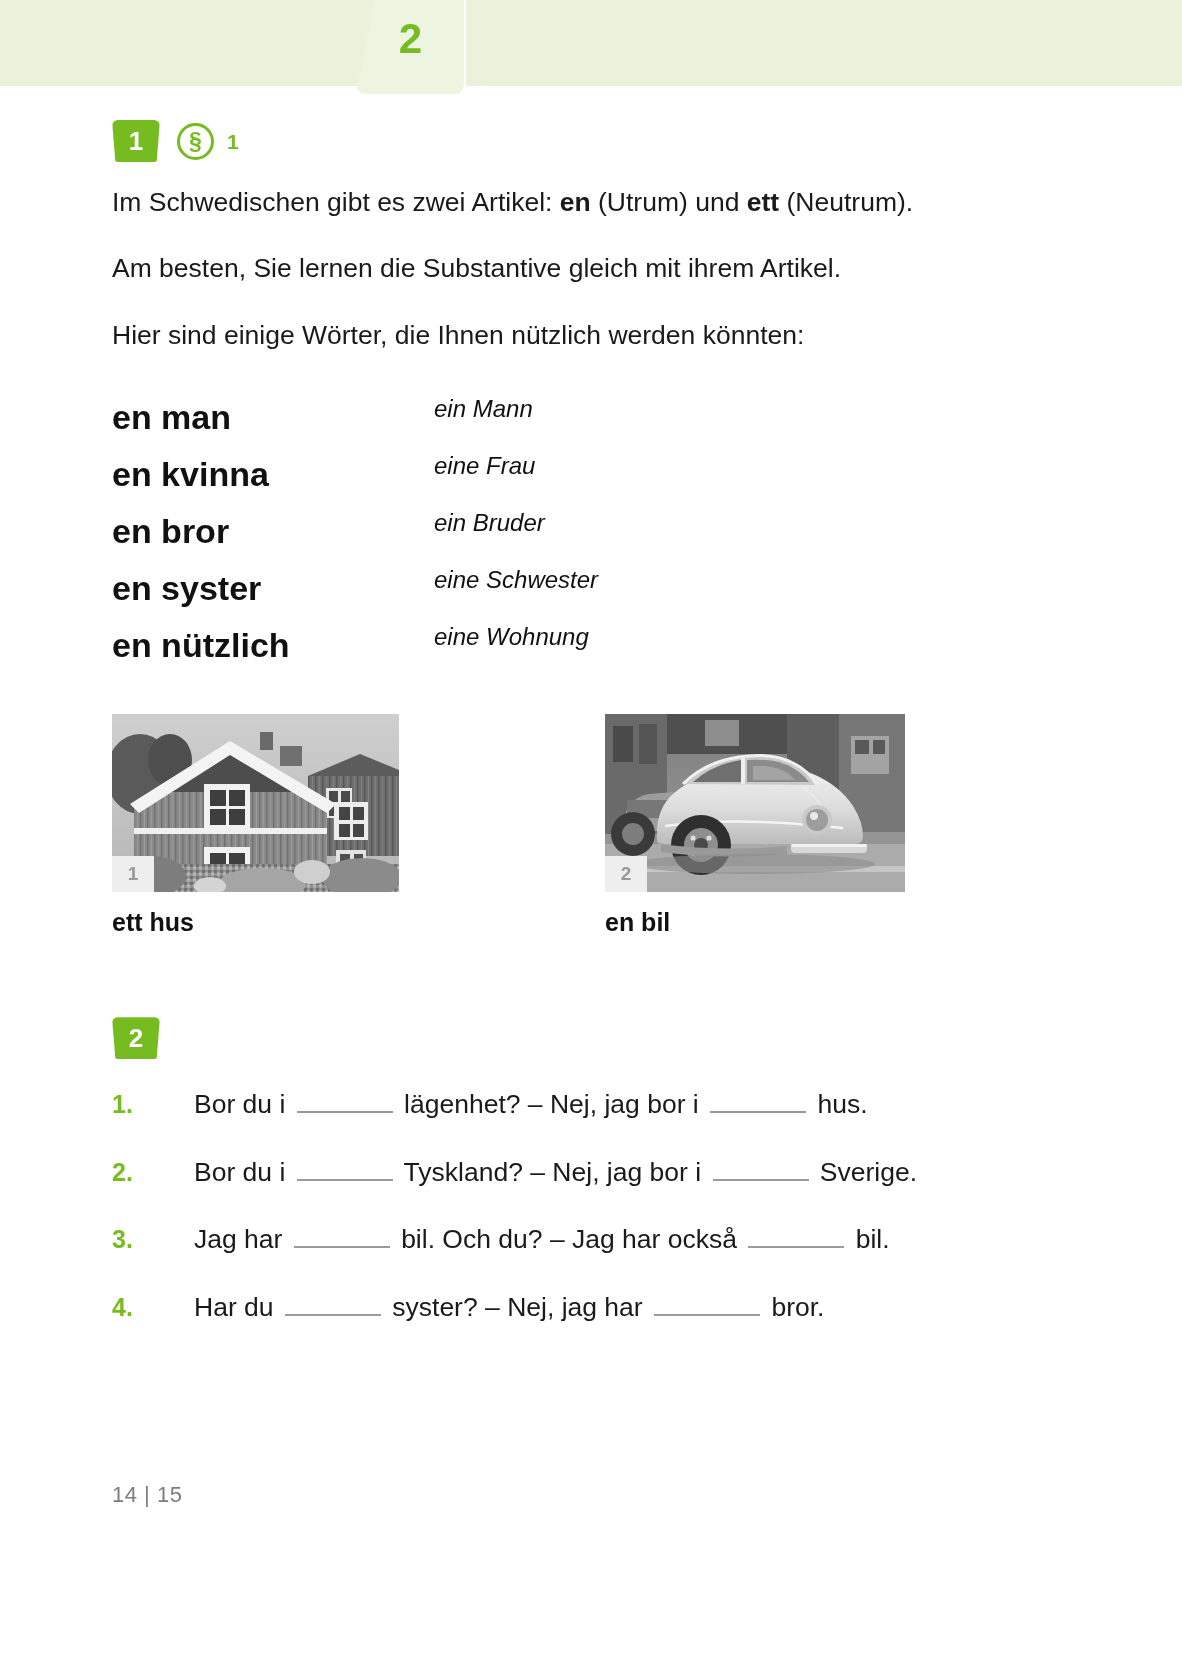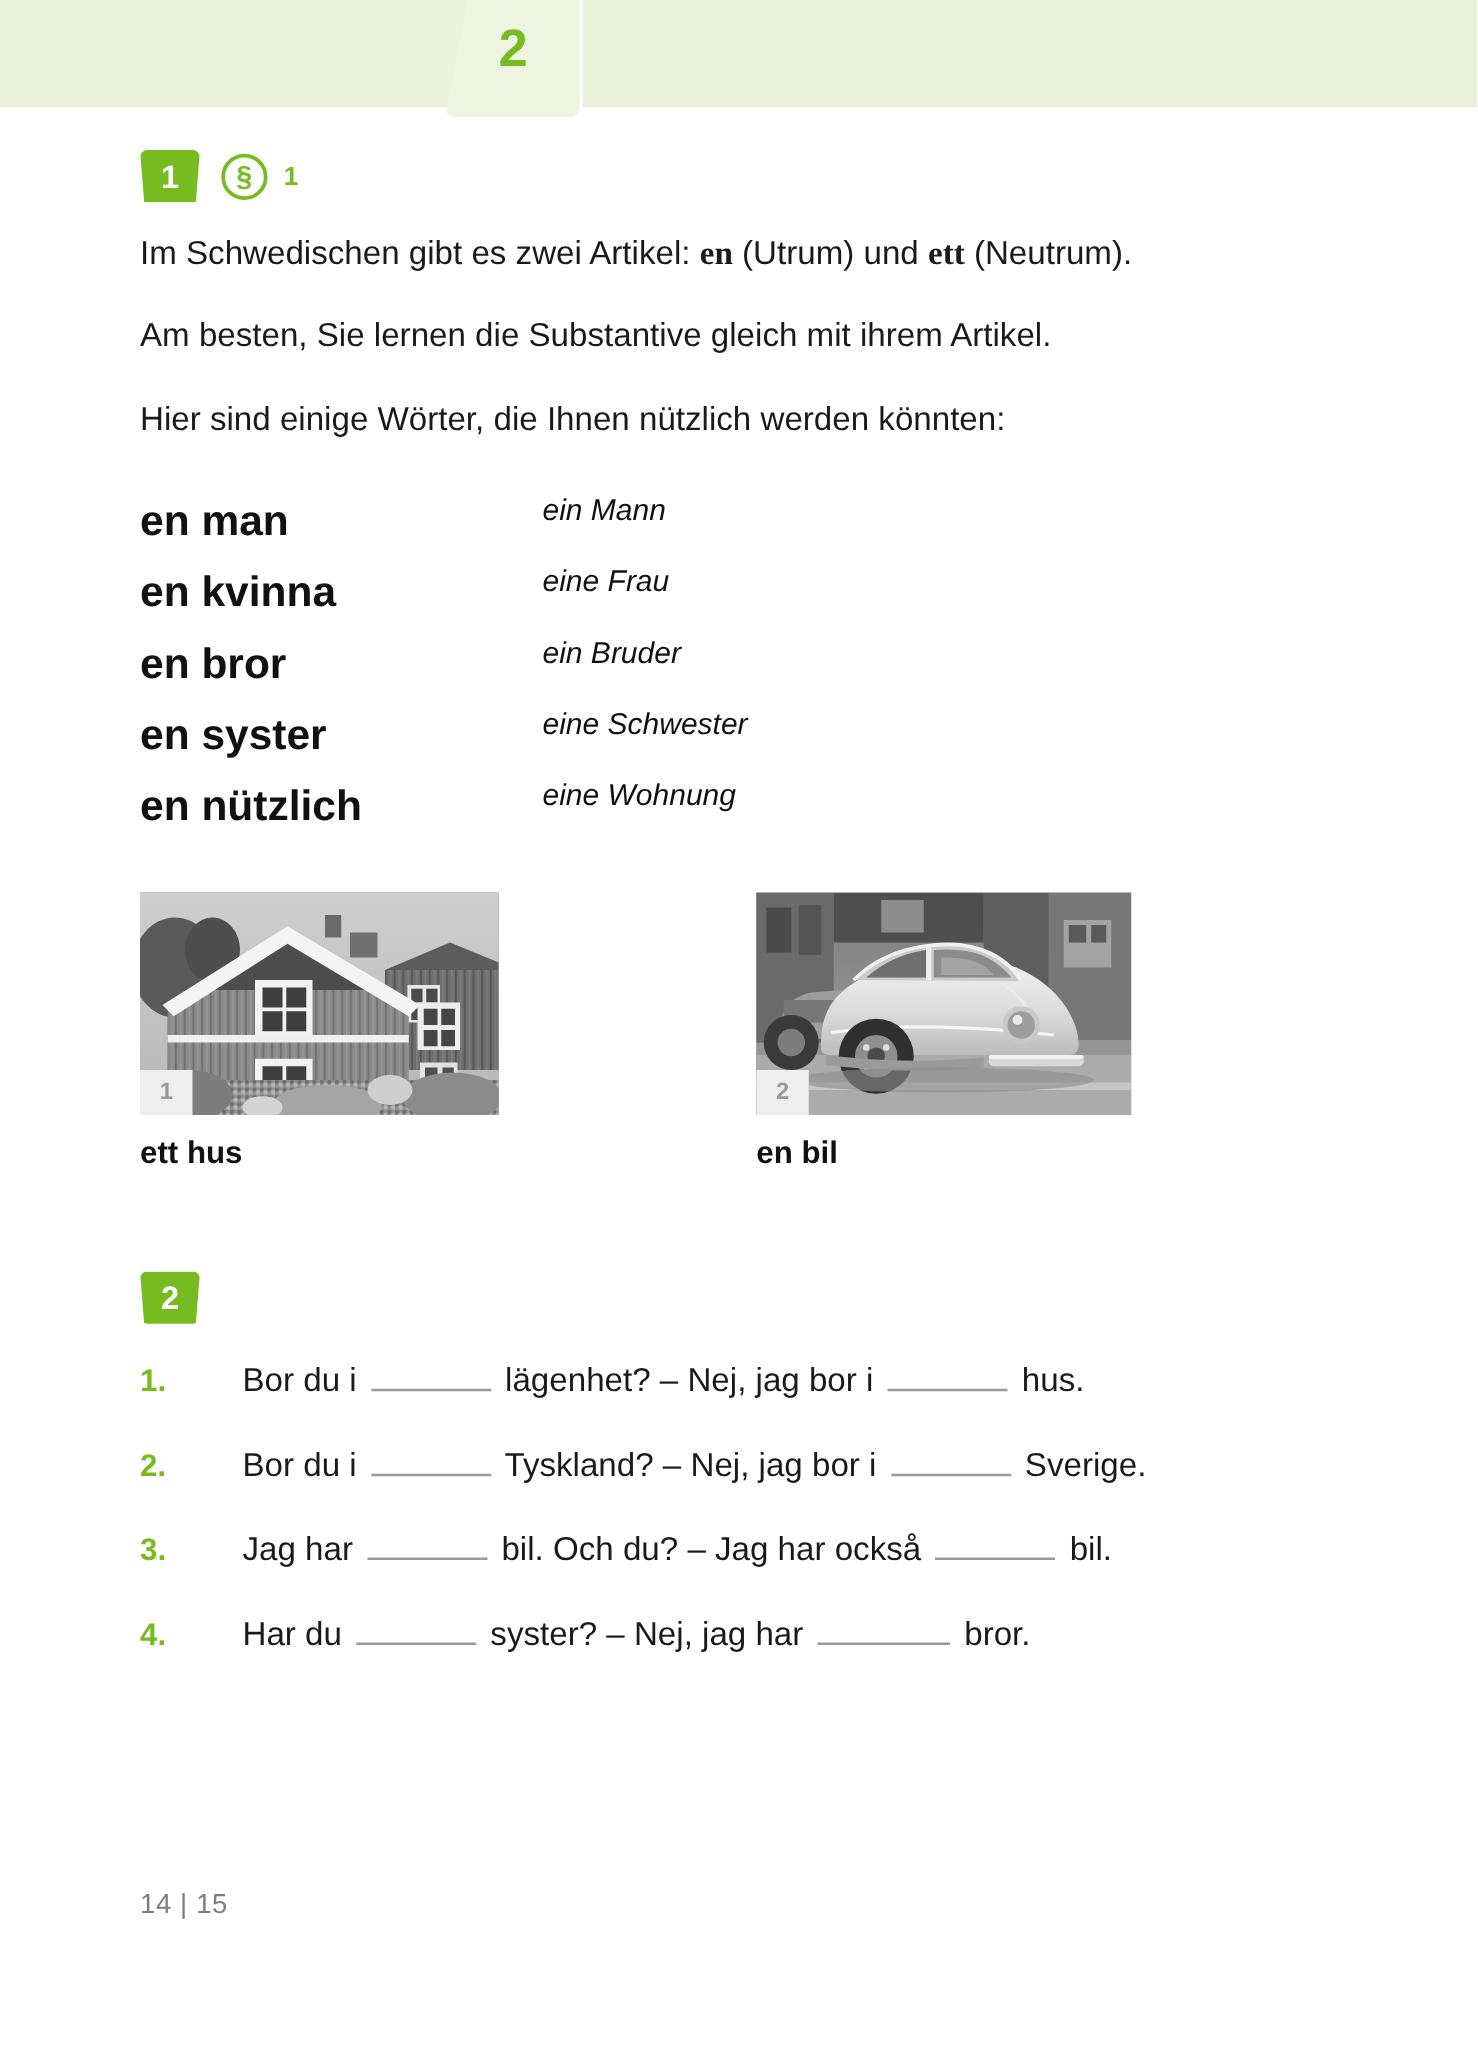--- a/index.html
+++ b/index.html
@@ -130,21 +130,21 @@
   }
 
   
   .body-text {
     font-size: 26.5px;
     line-height: 1.52;
     color: #1a1a1a;
     margin: 0 0 26px 0;
     max-width: 935px;
   }
-  .body-text b { font-weight: bold; font-family: Liberation Serif, serif; }
+  .body-text b { font-weight: bold; }
 
   
   .vocab {
     margin: 34px 0 0 0;
   }
   .vocab-row {
     display: flex;
     line-height: 1.68;
   }
   .vocab-sv {
@@ -237,21 +237,20 @@
   .blank.wide { width: 106px; }
 
   
   .footer {
     position: absolute;
     left: 112px;
     top: 1482px;
     font-size: 22px;
     color: #7d7d7d;
     letter-spacing: 0.5px;
-    margin-top: 28px;
   }
 </style>
 </head>
 <body>
 
 <div class="page">
 
   <div class="header-band">
     <div class="band-left"></div>
     <div class="band-right"></div>

